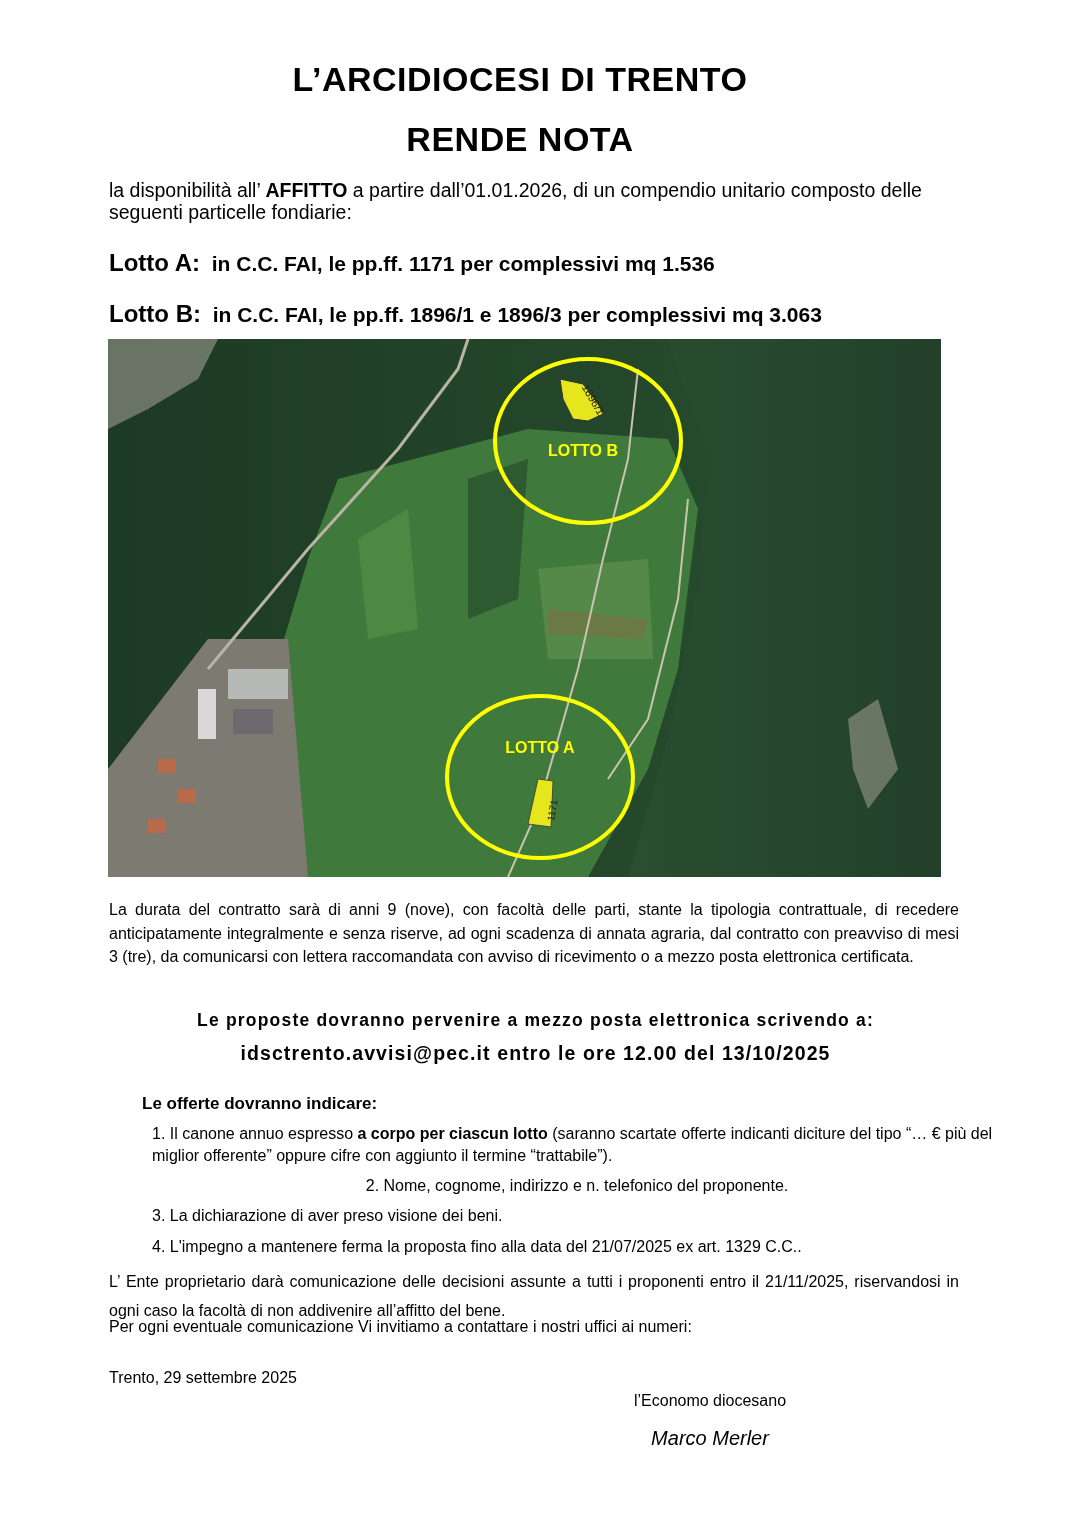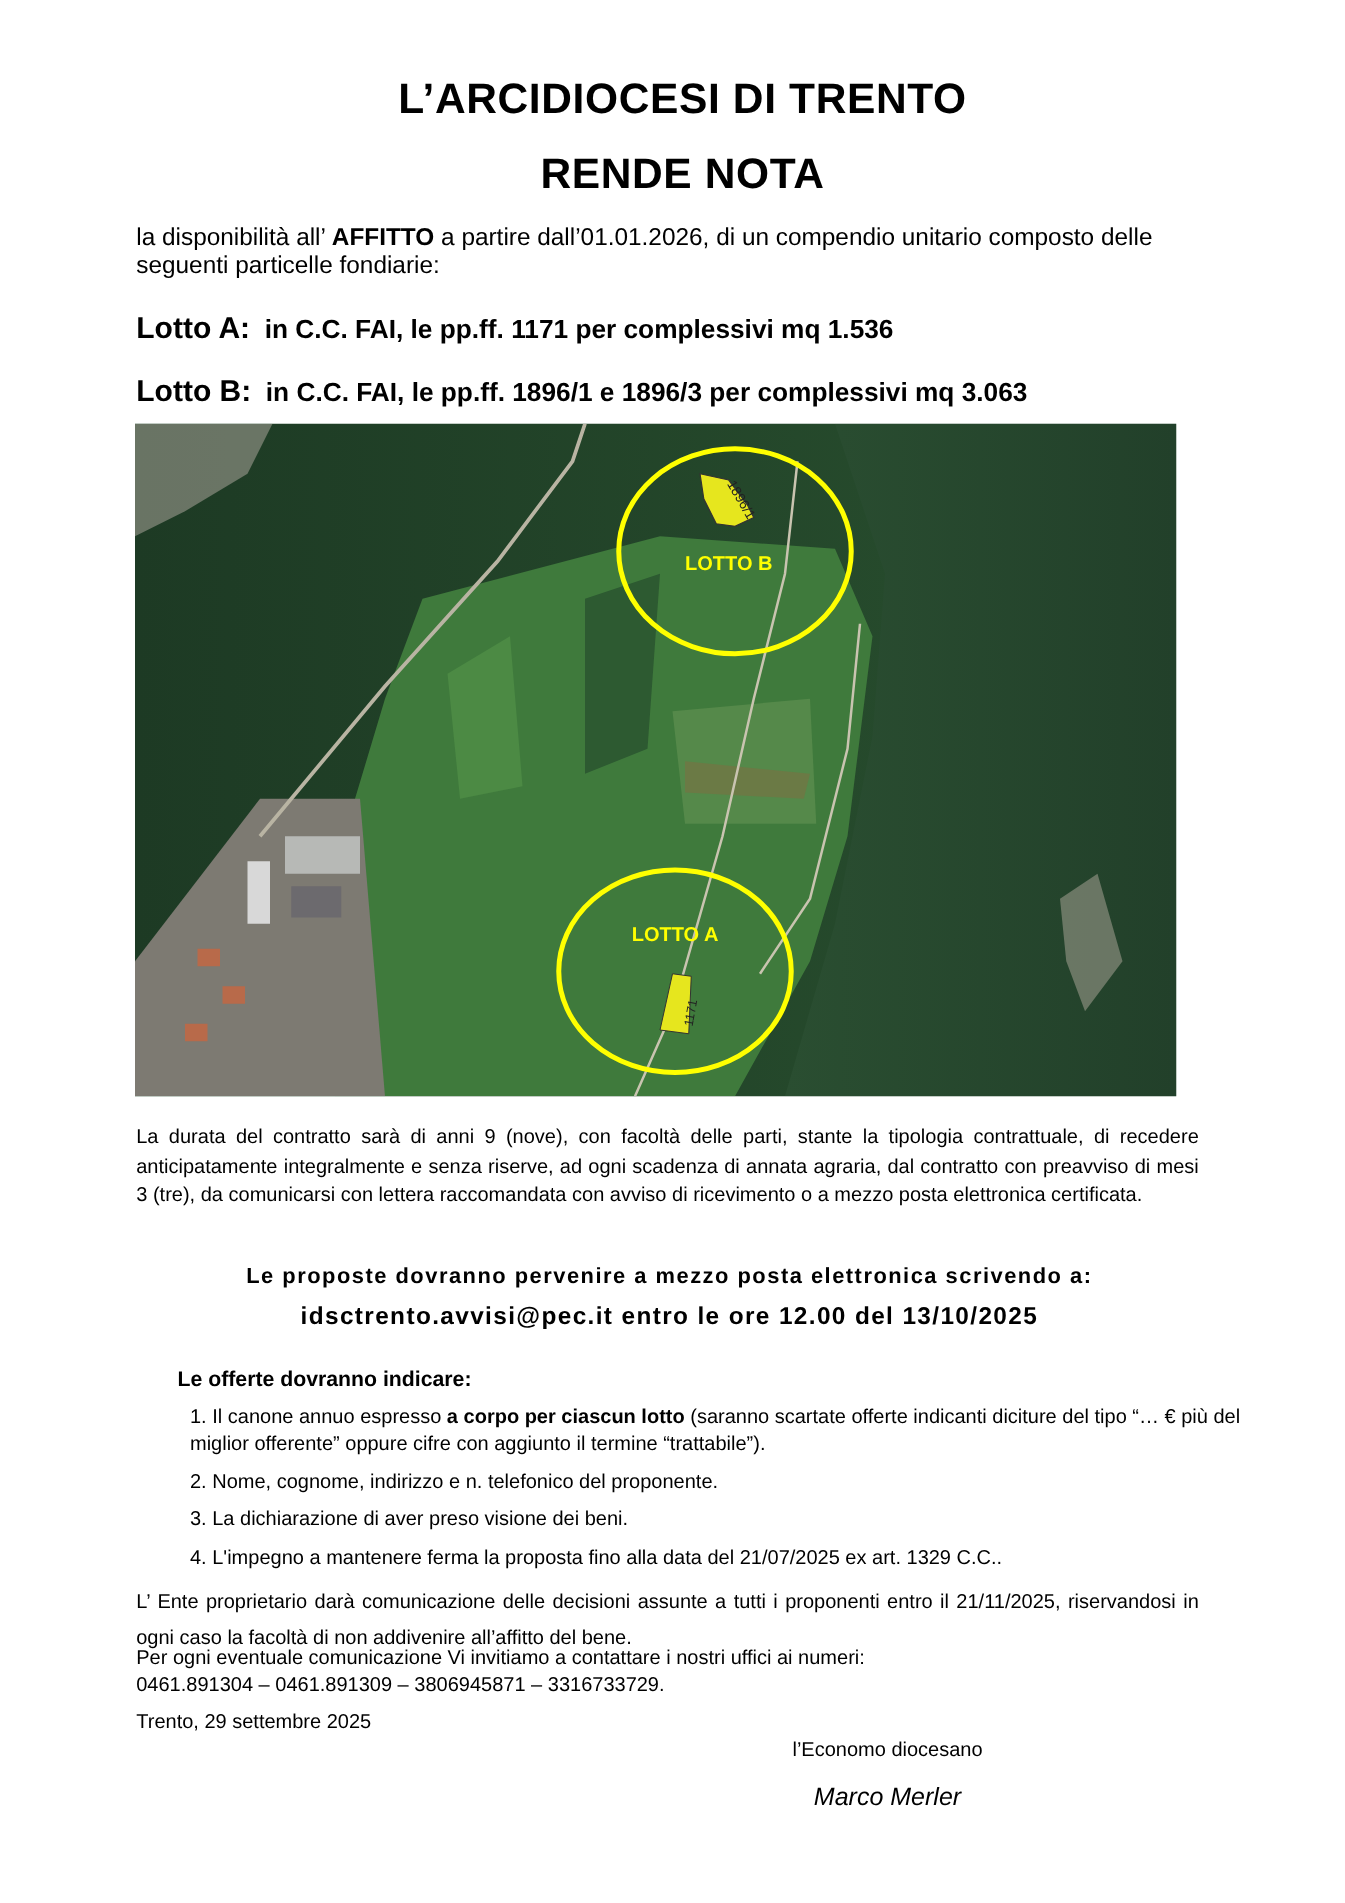--- a/index.html
+++ b/index.html
@@ -1,35 +1,35 @@
 <!DOCTYPE html>
 <html><head>
 <meta charset="utf-8">
 <style>
   html, body { margin:0; padding:0; background:#ffffff; }
   body { width:1076px; height:1522px; position:relative; overflow:hidden; font-family:"Liberation Sans", sans-serif; color:#000; }
   .abs { position:absolute; }
-  .title { left:0; width:1040px; text-align:center; font-weight:bold; font-size:34px; letter-spacing:0.5px;padding-left:26px; }
+  .title { left:0; width:1040px; text-align:center; font-weight:bold; font-size:34px; letter-spacing:0.5px; }
   .t1 { top:60px; }
   .t2 { top:120px; }
   .intro { left:109px; top:179px; width:860px; font-size:19.5px; line-height:22px; }
   .lotto { left:109px; font-size:21px; font-weight:bold; white-space:nowrap; }
   .lotto .lab { font-size:24px; }
   .la { top:249px;text-align:right; }
   .lb { top:300px; }
   .map { left:108px; top:339px; width:833px; height:538px; overflow:hidden; background:#23452a; }
   .map svg { display:block; }
   .para { left:109px; top:898px; width:850px; font-size:16px; line-height:23.5px; text-align:justify; }
   .center { left:0; width:1071px; text-align:center; font-weight:bold; }
   .c1 { top:1010px; font-size:17.5px; letter-spacing:1.2px; }
   .c2 { top:1042px; font-size:19.5px; letter-spacing:1.1px; }
   .offh { left:109px; top:1094px; font-size:17px; font-weight:bold;margin-left:33px; }
   .item { left:109px; width:850px; font-size:16px; line-height:22px;margin-left:43px; }
   .i1 { top:1123px; }
-  .i2 { top:1175px; }
+  .i2 { top:1175px;text-align:center; }
   .i3 { top:1205px; }
   .i4 { top:1236px; }
   .ente { left:109px; top:1267px; width:850px; font-size:16px; line-height:29px; text-align:justify; }
   .contact { left:109px; top:1316px; width:850px; font-size:16px; line-height:22px; }
   .date { left:109px; top:1369px; font-size:16px; }
   .sig1 { left:580px; width:260px; top:1392px; font-size:16px; text-align:center; }
   .sig2 { left:580px; width:260px; top:1415px; font-size:20px; text-align:center; font-style:italic;margin-top:12px; }
 </style>
 </head>
 <body>
@@ -100,18 +100,17 @@
 <div class="abs offh">Le offerte dovranno indicare:</div>
 <div class="abs item i1"><span>1. Il canone annuo espresso </span><b>a corpo per ciascun lotto</b><span> (saranno scartate offerte indicanti diciture del tipo “… € più del miglior offerente” oppure cifre con aggiunto il termine “trattabile”).</span></div>
 <div class="abs item i2">2. Nome, cognome, indirizzo e n. telefonico del proponente.</div>
 <div class="abs item i3">3. La dichiarazione di aver preso visione dei beni.</div>
 <div class="abs item i4">4. L'impegno a mantenere ferma la proposta fino alla data del 21/07/2025 ex art. 1329 C.C..</div>
 
 <div class="abs ente">L’ Ente proprietario darà comunicazione delle decisioni assunte a tutti i proponenti entro il 21/11/2025, riservandosi in ogni caso la facoltà di non addivenire all’affitto del bene.</div>
 
 <div class="abs contact">
   <div>Per ogni eventuale comunicazione Vi invitiamo a contattare i nostri uffici ai numeri:</div>
-  <div>0461.891304 – 0461.891309 – 3806945871 –  3316733729.</div>
 </div>
 
 <div class="abs date">Trento, 29 settembre 2025</div>
 <div class="abs sig1">l’Economo diocesano</div>
 <div class="abs sig2">Marco Merler</div>
 
 </body></html>

